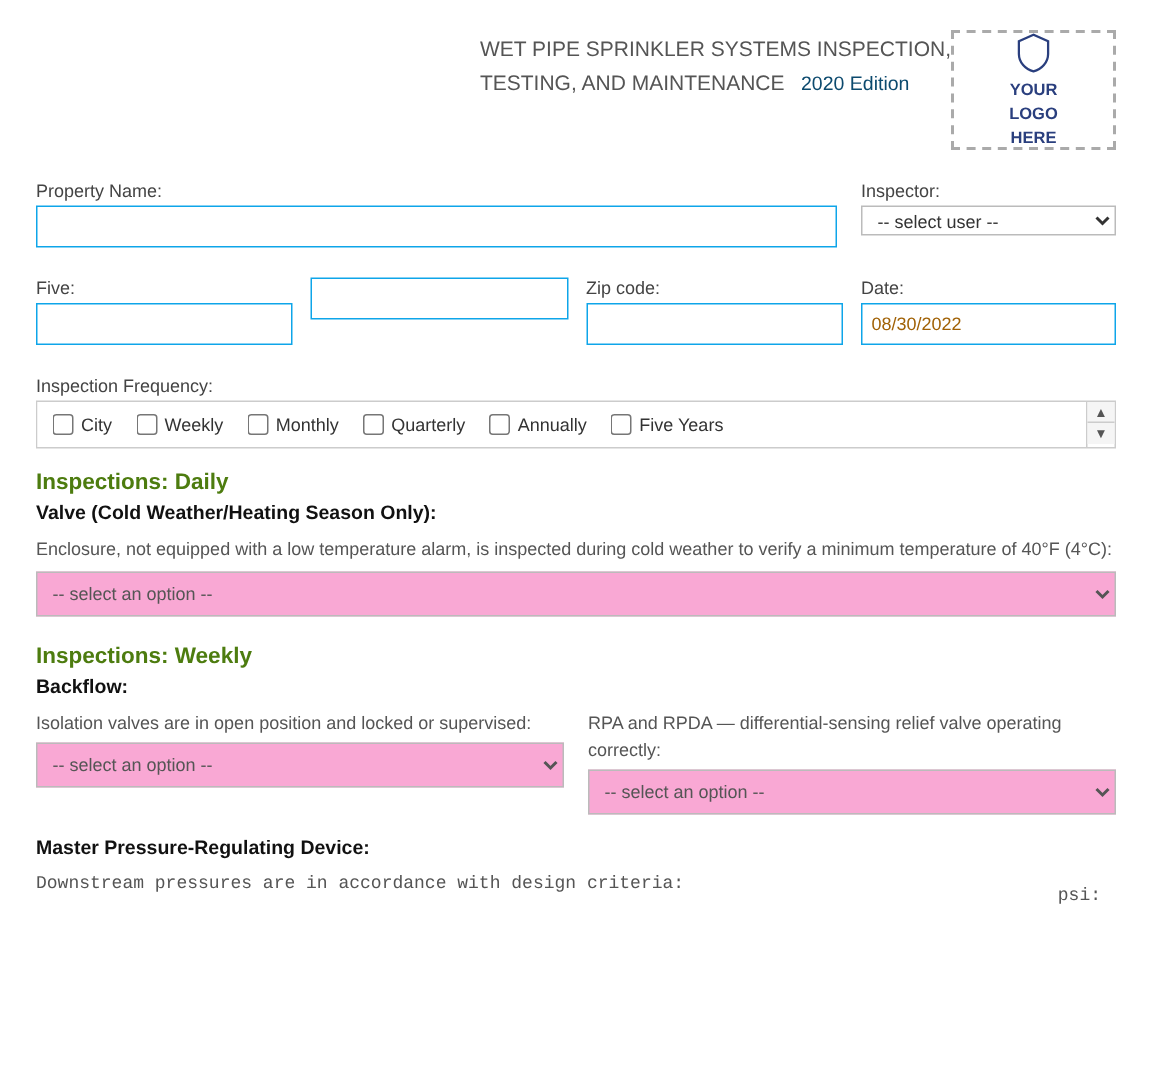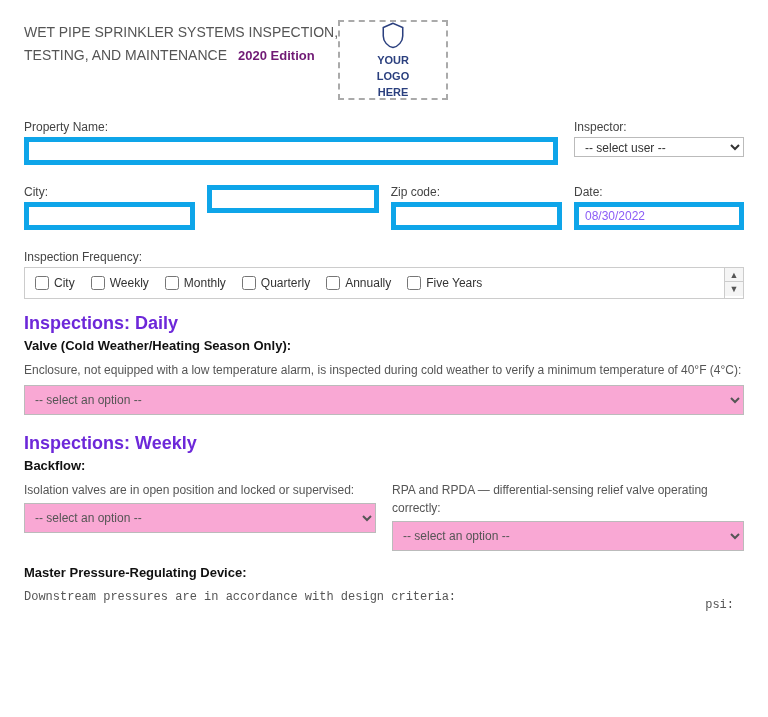--- a/index.html
+++ b/index.html
@@ -10,21 +10,21 @@
       background: #fff;
       width: 768px;
       min-height: 717px;
     }
     .page {
       padding: 20px 24px;
     }
     
     .header {
       display: flex;
-      justify-content: flex-start;
+      justify-content: flex-end;
       align-items: flex-start;
       margin-bottom: 20px;
     }
     .header-title h1 {
       font-size: 18px;
       font-weight: 900;
       color: #111;
       line-height: 1.3;
       text-transform: uppercase;
     }
@@ -58,25 +58,25 @@
     }
     .field-label {
       font-size: 12px;
       color: #444;
       margin-bottom: 3px;
       display: block;
     }
     .text-input {
       width: 100%;
       height: 28px;
-      border: 5px solid #0ea5e9;
+      border: 1px solid #0ea5e9;
       padding: 3px 6px;
       font-size: 12px;
       outline: none;
-      color: #8b5cf6;
+      color: #a16207;
     }
     
     .inspector-select {
       width: 100%;
       height: 20px;
       border: 1px solid #bbb;
       padding: 2px 6px;
       font-size: 12px;
       background: #fff;
       color: #333;
@@ -141,23 +141,23 @@
     .freq-wrapper {
       display: flex;
       border: 1px solid #ccc;
     }
     .freq-wrapper .freq-inner {
       flex: 1;
       border: none;
     }
     
     .section-heading {
-      font-size: 18px;
+      font-size: 15px;
       font-weight: 700;
-      color: #6d28d9;
+      color: #4d7c0f;
       margin-bottom: 4px;
       margin-top: 10px;
     }
     .subsection-heading {
       font-size: 13px;
       font-weight: 700;
       color: #111;
       margin-bottom: 8px;
     }
     .description-text {
@@ -204,21 +204,21 @@
 </head>
 <body>
 
 <div class="page">
 
   <div class="header">
     <div class="header-title">
       <h1>
         <span>WET PIPE SPRINKLER SYSTEMS INSPECTION,</span><br>
         <span>TESTING, AND MAINTENANCE</span>
-        <span style="font-size:13px;font-weight:700;text-transform:none;color:#701a75;margin-left:6px;">2020 Edition</span>
+        <span style="font-size:13px;font-weight:400;text-transform:none;color:#0c4a6e;margin-left:6px;">2020 Edition</span>
       </h1>
     </div>
     <div class="logo-placeholder">
       <svg class="logo-shield" viewBox="0 0 40 46" fill="none" xmlns="http://www.w3.org/2000/svg">
         <path d="M20 2L4 9v14c0 9 7 17 16 19 9-2 16-10 16-19V9L20 2z" stroke="#2a3f7e" stroke-width="2.5" fill="none"></path>
       </svg>
       <span>YOUR</span>
       <span>LOGO</span>
       <span>HERE</span>
     </div>
@@ -233,21 +233,21 @@
       <label class="field-label">Inspector:</label>
       <select class="inspector-select">
         <option value="-- select user --">-- select user --</option>
       </select>
     </div>
   </div>
 
 
   <div class="form-grid-city">
     <div class="form-section">
-      <label class="field-label">City:</label>
+      <label class="field-label">Five:</label>
       <input type="text" class="text-input" value="" style="">
     </div>
     <div class="form-section">
       <input type="text" class="text-input" value="" style="">
     </div>
     <div class="form-section">
       <label class="field-label">Zip code:</label>
       <input type="text" class="text-input" value="" style="">
     </div>
     <div class="form-section">

